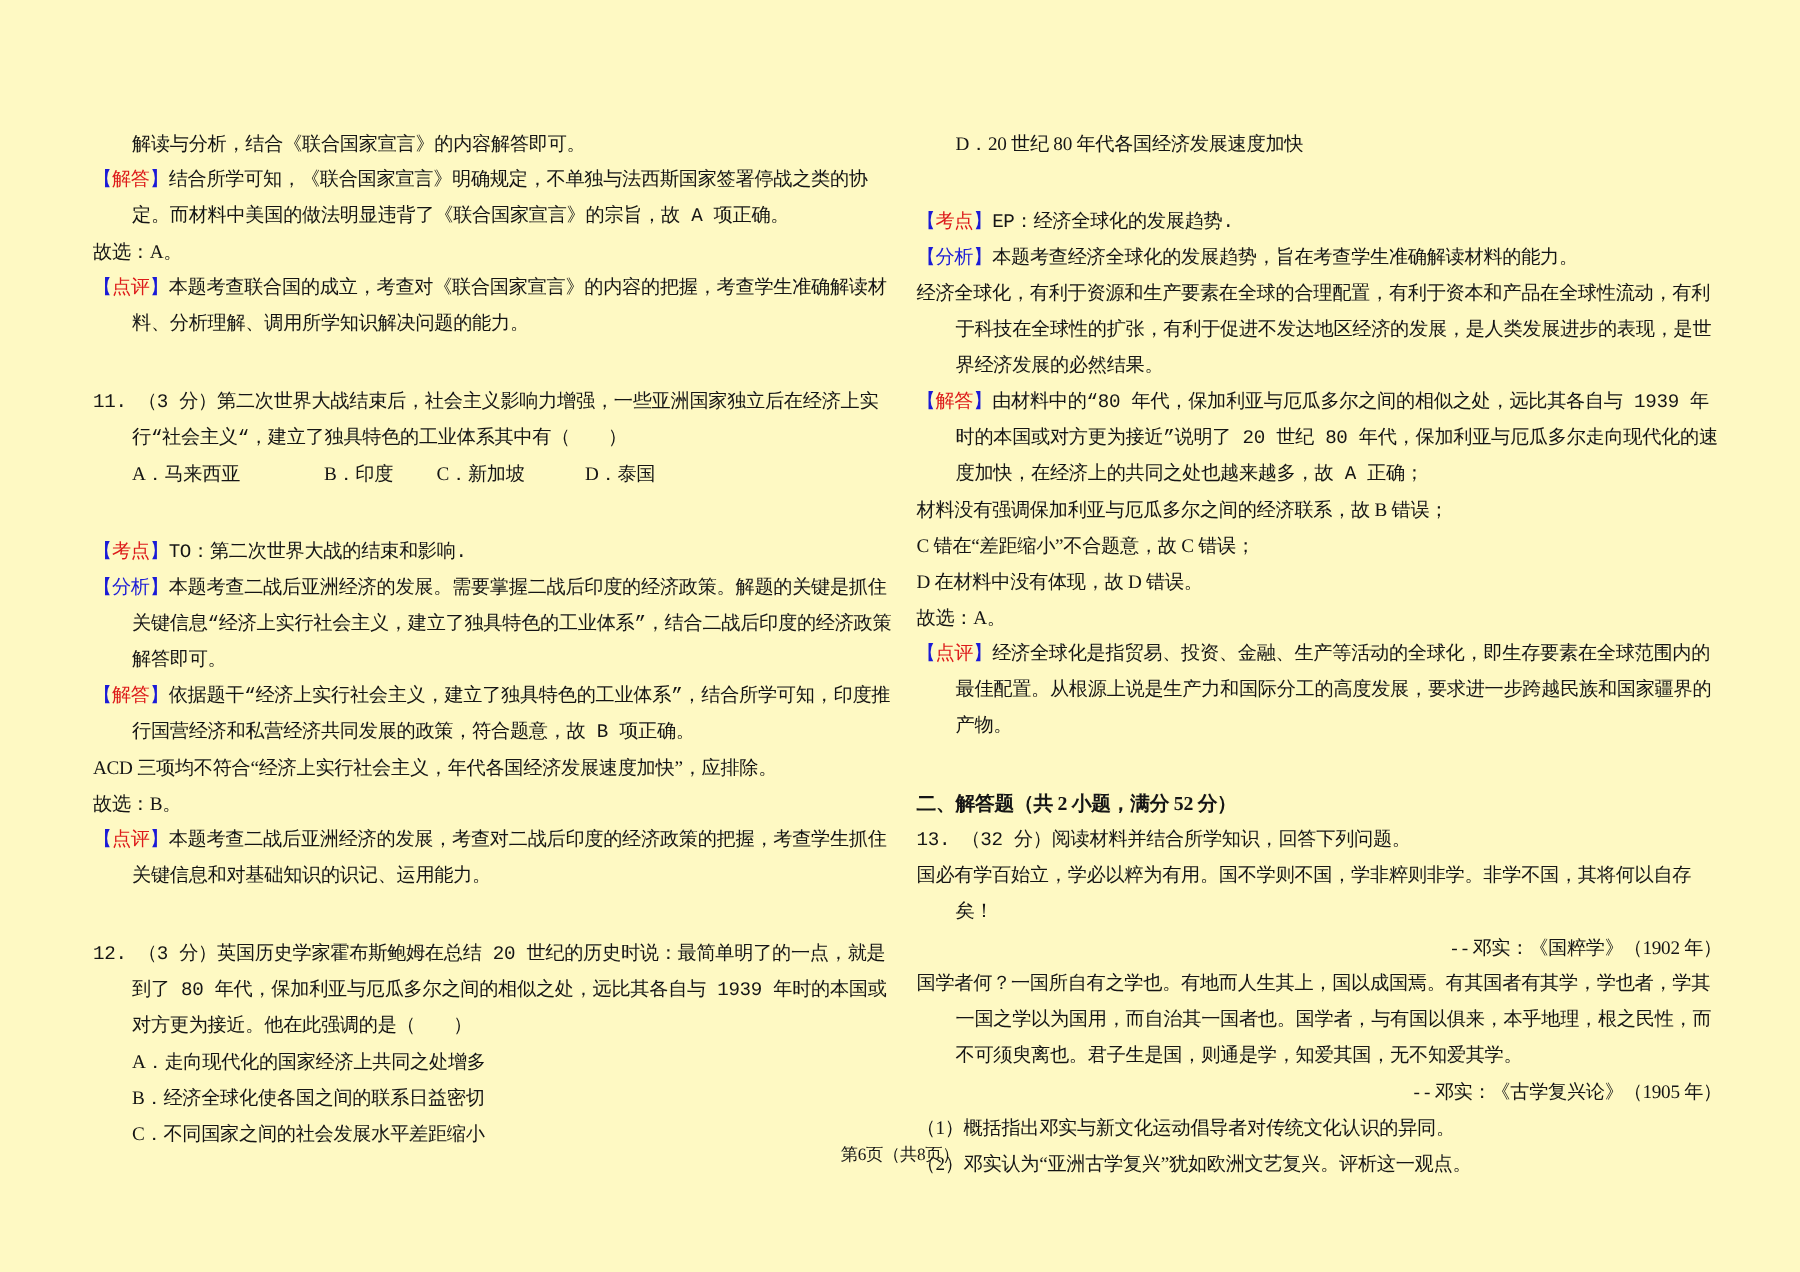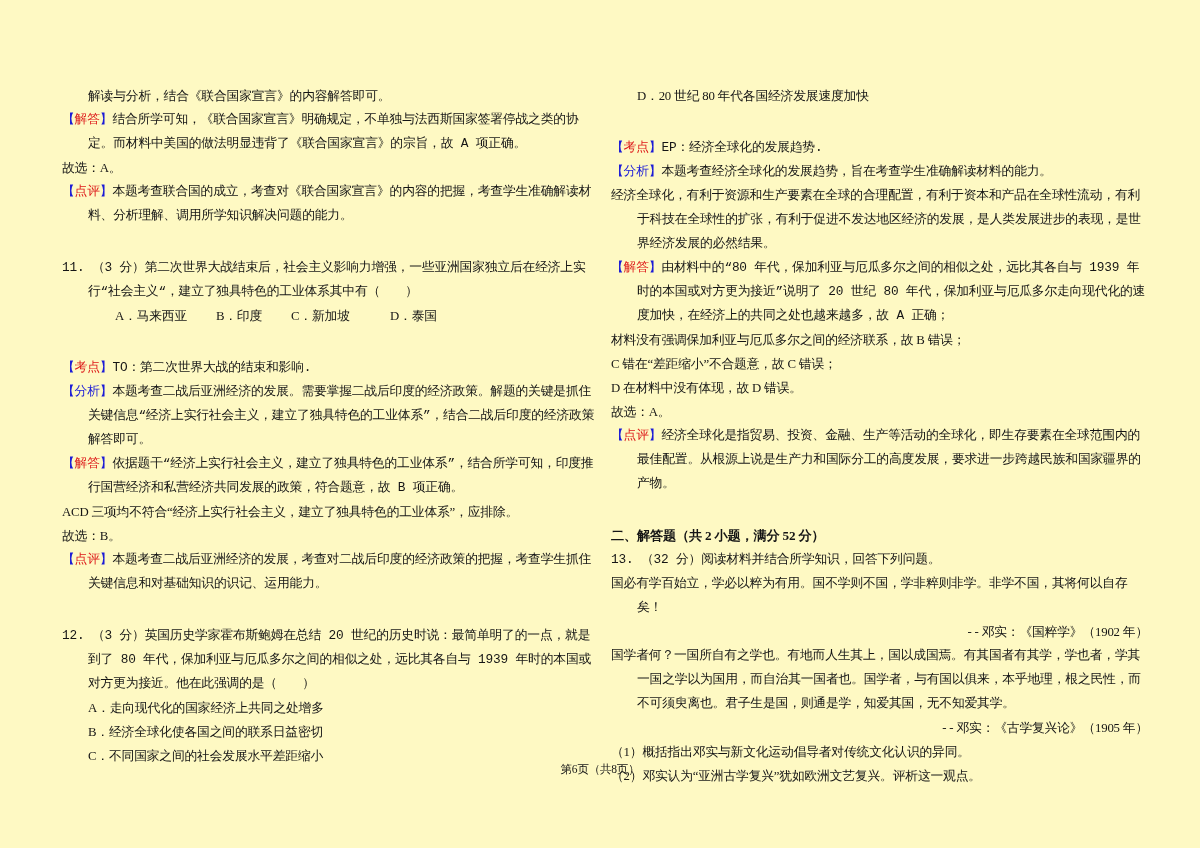--- a/index.html
+++ b/index.html
@@ -23,21 +23,21 @@
   .opt   { padding-left:26px; }
   .rightalign { text-align:right; }
   .spacer-lg { height:28px; }
   .blue { color:#1b1bd7; }
   .red  { color:#dd1a1a; }
   .section-title {
     font-family:Liberation Serif, serif;
     font-weight:bold;
     font-size:13.2px;
   }
-  .opt-a { display:inline-block; width:99px;text-align:right; }
+  .opt-a { display:inline-block; width:99px; }
   .opt-b { display:inline-block; width:104px;text-align:center; }
   .opt-c { display:inline-block; width:99px; }
   .footer {
     position:absolute; left:0; top:762px; width:1200px;
     text-align:center; font-size:11.5px; color:#151515;
   }
 </style>
 </head>
 <body>
 
@@ -52,21 +52,21 @@
     <div class="spacer-lg"></div>
 
     <p class="hang">11. （3 分）第二次世界大战结束后，社会主义影响力增强，一些亚洲国家独立后在经济上实行“社会主义“，建立了独具特色的工业体系其中有（　　）</p>
     <p class="opt"><span class="opt-a">A．马来西亚</span><span class="opt-b">B．印度</span><span class="opt-c">C．新加坡</span><span>D．泰国</span></p>
 
     <div class="spacer-lg"></div>
 
     <p class="hang"><span class="blue">【</span><span class="red">考点</span><span class="blue">】</span><span>TO：第二次世界大战的结束和影响.</span></p>
     <p class="hang"><span class="blue">【</span><span class="blue">分析</span><span class="blue">】</span><span>本题考查二战后亚洲经济的发展。需要掌握二战后印度的经济政策。解题的关键是抓住关键信息“经济上实行社会主义，建立了独具特色的工业体系”，结合二战后印度的经济政策解答即可。</span></p>
     <p class="hang"><span class="blue">【</span><span class="red">解答</span><span class="blue">】</span><span>依据题干“经济上实行社会主义，建立了独具特色的工业体系”，结合所学可知，印度推行国营经济和私营经济共同发展的政策，符合题意，故 B 项正确。</span></p>
-    <p class="flush">ACD 三项均不符合“经济上实行社会主义，建立了独具特色的工业体系”，应排除。</p>
+    <p class="flush">ACD 三项均不符合“经济上实行社会主义，年代各国经济发展速度加快”，应排除。</p>
     <p class="flush">故选：B。</p>
     <p class="hang"><span class="blue">【</span><span class="red">点评</span><span class="blue">】</span><span>本题考查二战后亚洲经济的发展，考查对二战后印度的经济政策的把握，考查学生抓住关键信息和对基础知识的识记、运用能力。</span></p>
 
     <div class="spacer-lg"></div>
 
     <p class="hang">12. （3 分）英国历史学家霍布斯鲍姆在总结 20 世纪的历史时说：最简单明了的一点，就是到了 80 年代，保加利亚与厄瓜多尔之间的相似之处，远比其各自与 1939 年时的本国或对方更为接近。他在此强调的是（　　）</p>
     <p class="opt">A．走向现代化的国家经济上共同之处增多</p>
     <p class="opt">B．经济全球化使各国之间的联系日益密切</p>
     <p class="opt">C．不同国家之间的社会发展水平差距缩小</p>
   </div>

